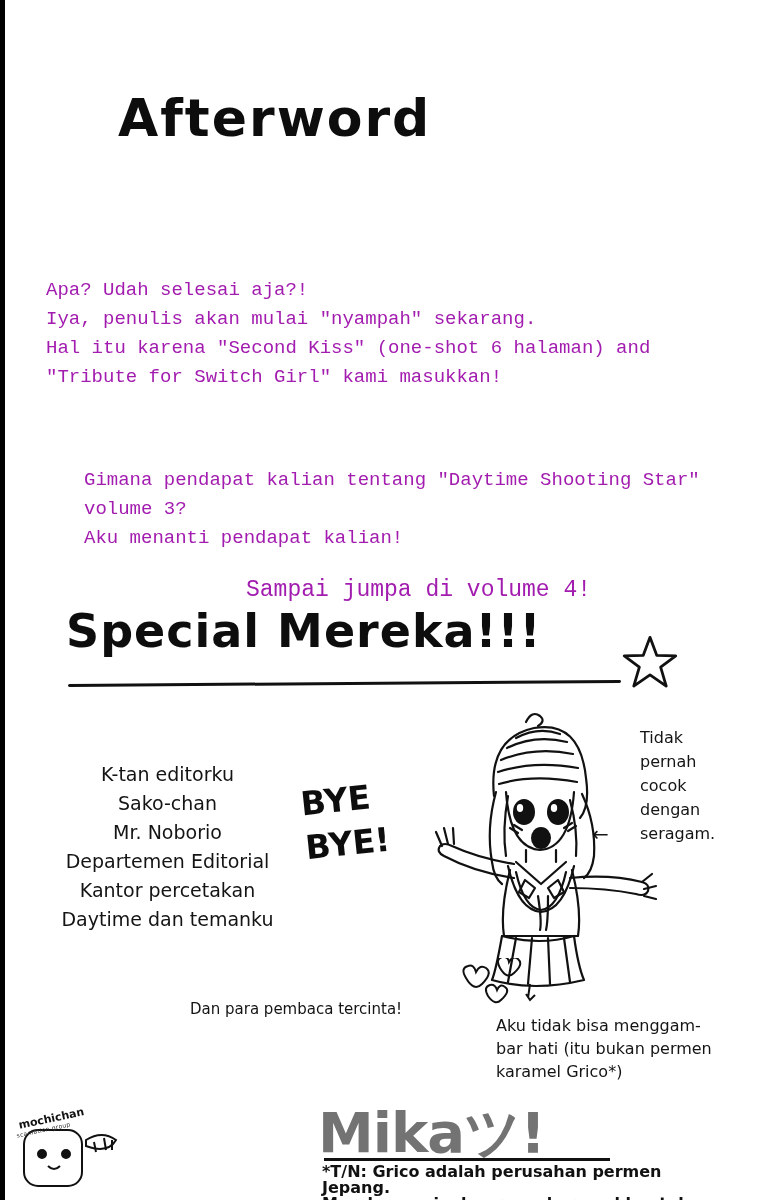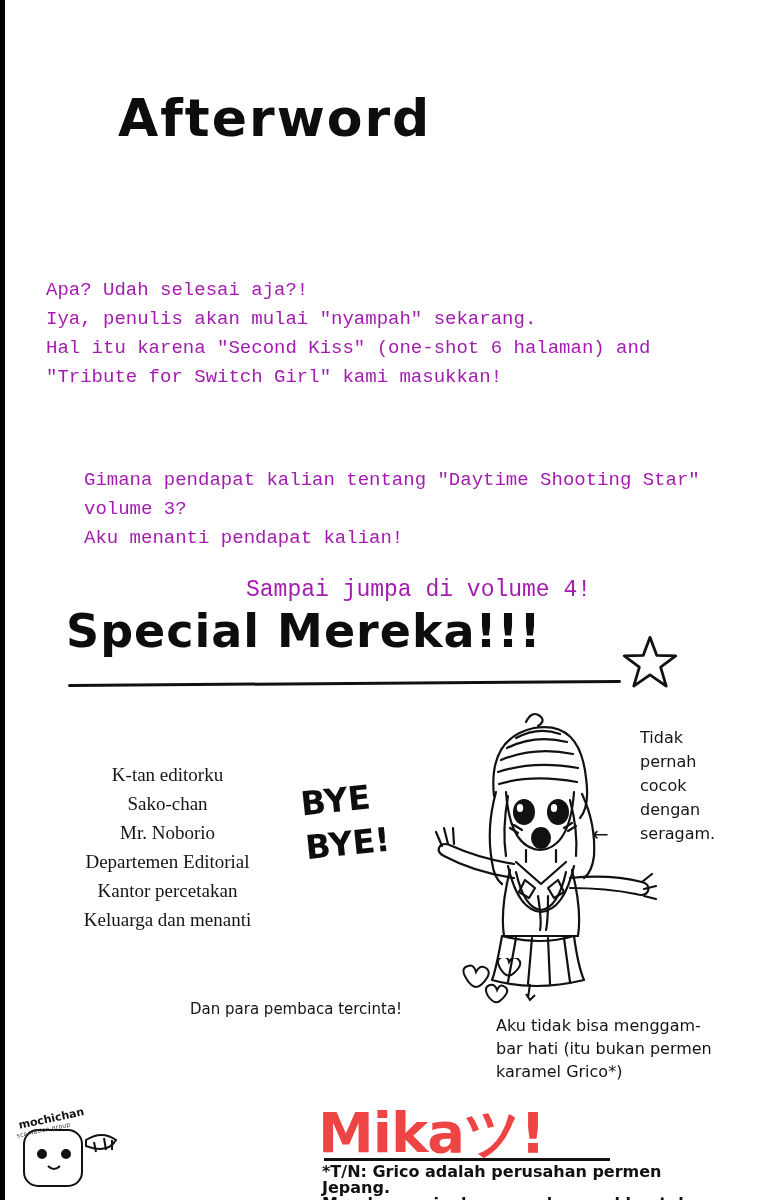--- a/index.html
+++ b/index.html
@@ -77,21 +77,20 @@
 
   .thanks-list {
     position: absolute;
     left: 40px;
     top: 760px;
     width: 255px;
     text-align: center;
     font-size: 19px;
     line-height: 29px;
     color: #141414;
-    font-family: Liberation Serif, serif;
   }
   .readers-line {
     position: absolute;
     left: 190px;
     top: 1000px;
     font-size: 15px;
     color: #141414;
   }
 
   .byebye {
@@ -131,21 +130,21 @@
     line-height: 23px;
     color: #141414;
   }
 
   .signature {
     position: absolute;
     left: 318px;
     top: 1096px;
     font-size: 56px;
     font-weight: 700;
-    color: #ef4444;
+    color: #737373;
     letter-spacing: -1px;
   }
   .sig-underline {
     position: absolute;
     left: 324px;
     top: 1158px;
     width: 286px;
     height: 3px;
     background: #111;
   }
@@ -228,21 +227,21 @@
   <svg class="star" viewBox="0 0 100 100">
     <path d="M50 6 L62 38 L96 39 L69 59 L79 93 L50 73 L21 93 L31 59 L4 39 L38 38 Z" fill="none" stroke="#111" stroke-width="5" stroke-linejoin="round"></path>
   </svg>
 
   <div class="thanks-list">
     <div>K-tan editorku</div>
     <div>Sako-chan</div>
     <div>Mr. Noborio</div>
     <div>Departemen Editorial</div>
     <div>Kantor percetakan</div>
-    <div>Keluarga dan menanti</div>
+    <div>Daytime dan temanku</div>
   </div>
 
   <div class="readers-line">Dan para pembaca tercinta!</div>
 
   <div class="byebye" style="white-space: pre-line;">BYE
 BYE!</div>
 
   <div class="note-right" style="white-space: pre-line;">Tidak
 pernah
 cocok

